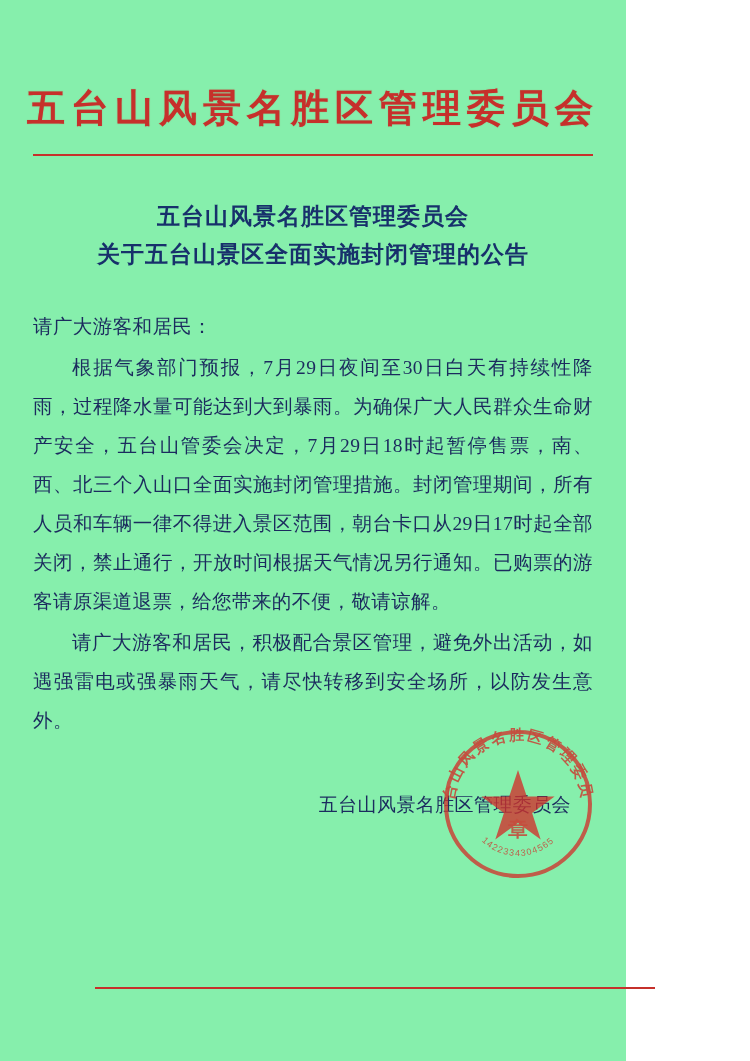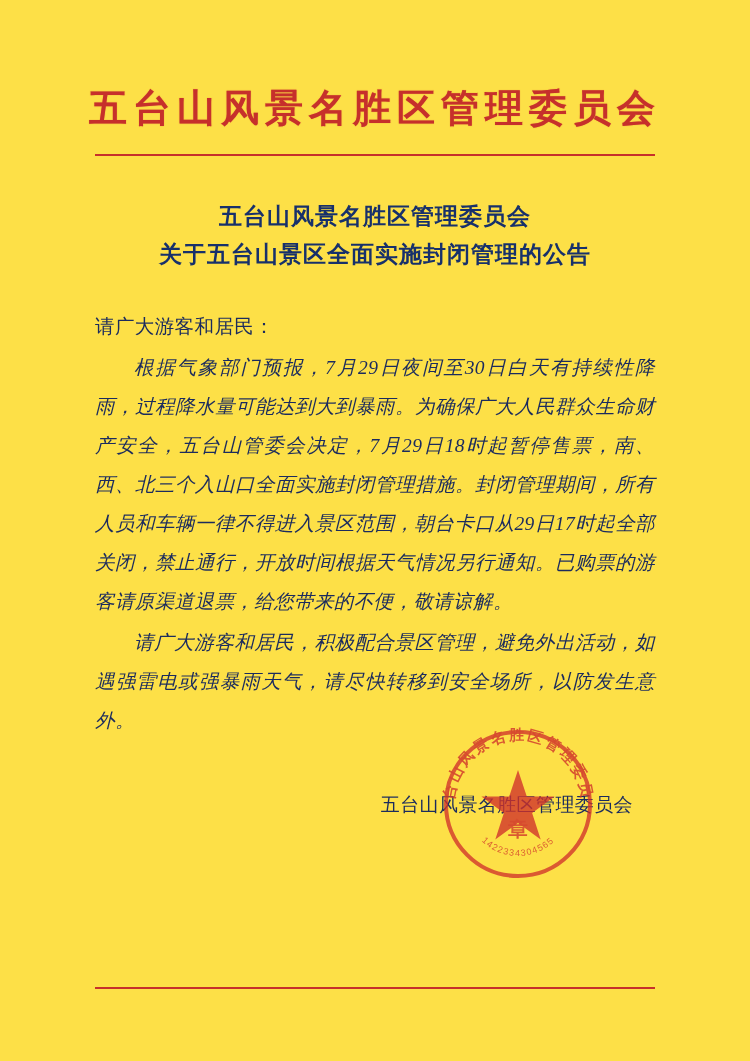--- a/index.html
+++ b/index.html
@@ -9,23 +9,23 @@
   }
   body {
     width: 750px;
     height: 1061px;
     font-family: "Liberation Serif", "DejaVu Serif", serif;
     color: #1a1a1a;
     overflow: hidden;
   }
   .page {
     position: relative;
-    width: 750px;
+    width: 626px;
     height: 1061px;
-    background: #fde047;
+    background: #86efac;
     box-sizing: border-box;
   }
   .masthead {
     padding-top: 86px;
     text-align: center;
   }
   .masthead-title {
     color: #c6302b;
     font-family: "Liberation Serif", "DejaVu Serif", serif;
     font-weight: bold;
@@ -60,21 +60,20 @@
     line-height: 2.0;
     letter-spacing: 0.4px;
   }
   .salutation {
     margin-bottom: 2px;
   }
   .para {
     text-indent: 2em;
     text-align: justify;
     margin: 0 0 2px 0;
-    font-style: italic;
   }
   .signature {
     margin: 46px 0 0 0;
     text-align: right;
     padding-right: 22px;
     color: #1b2b5e;
     font-size: 19px;
     line-height: 2.05;
     position: relative;
     z-index: 3;

